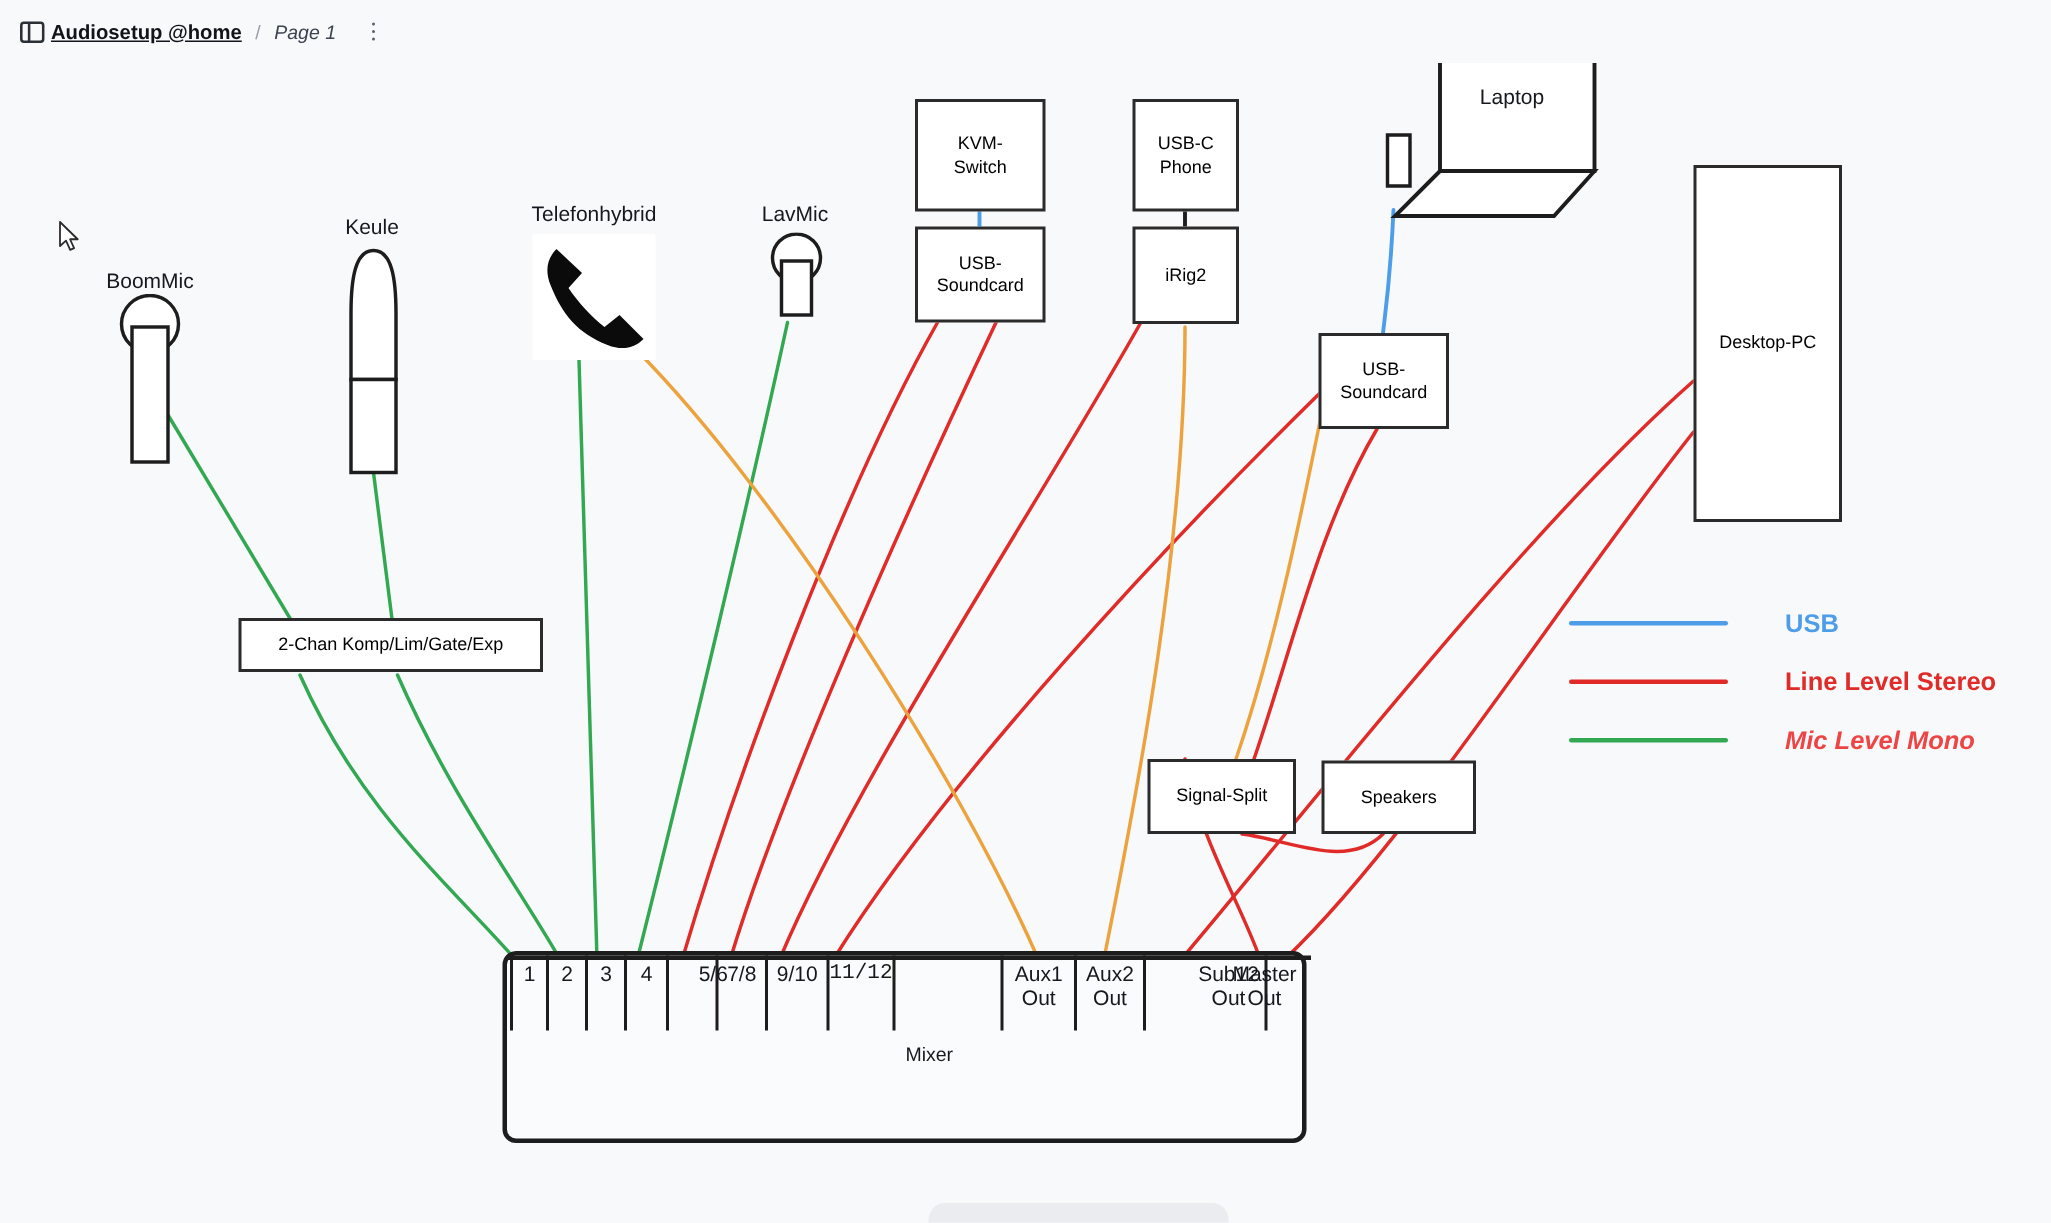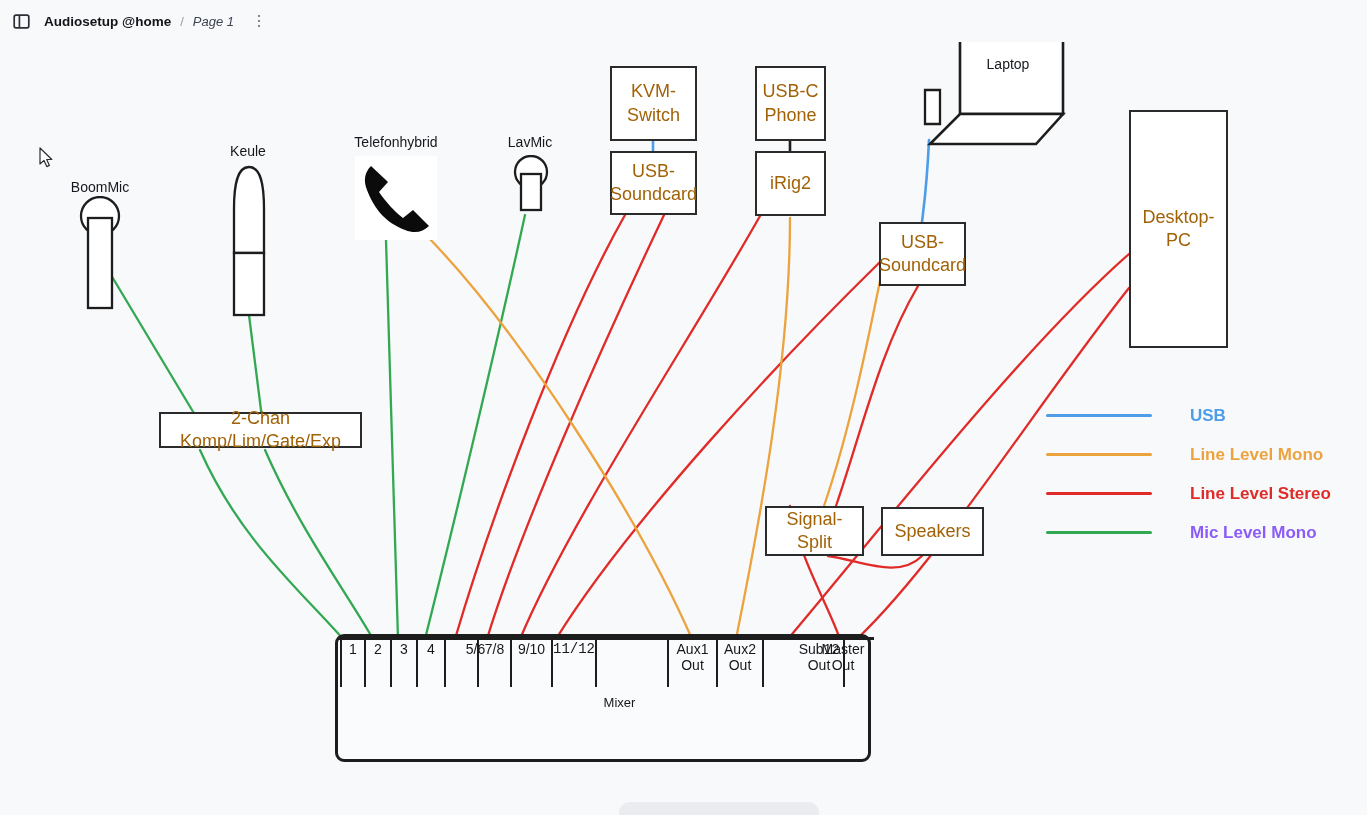--- a/index.html
+++ b/index.html
@@ -17,39 +17,39 @@
     position: absolute; left: 0; top: 0; width: 1367px; height: 42px;
     display: flex; align-items: center; gap: 0px; padding-left: 8px;
     background: #f8f9fb; z-index: 40;
   }
   .hdr-icon-btn {
     width: 26px; height: 26px; display: flex; align-items: center; justify-content: center;
     border-radius: 4px; cursor: pointer;
   }
   #doc-title {
     font-size: 13.5px; font-weight: bold; color: #111418;
-    margin-left: 10px; cursor: pointer; white-space: nowrap;
+    cursor: pointer; white-space: nowrap; text-decoration: underline;
   }
   #bc-sep { font-size: 13px; color: #9aa0a8; margin: 0 9px; }
   #page-label { font-size: 13px; color: #3c4450; cursor: pointer; white-space: nowrap; font-style: italic; }
   #kebab {
     margin-left: 14px; width: 22px; height: 22px;
     display: flex; flex-direction: column; align-items: center; justify-content: center; gap: 2.5px;
     border-radius: 4px; cursor: pointer;
   }
   #kebab i { display: block; width: 2.5px; height: 2.5px; border-radius: 50%; background: #5a616b; }
 
   
   #canvas { position: absolute; left: 0; top: 0; width: 1367px; height: 815px; }
   svg#wires { position: absolute; left: 0; top: 0; width: 1367px; height: 815px; }
 
   .node {
     position: absolute; background: #ffffff; border: 2.4px solid #2b2b2b;
     display: flex; align-items: center; justify-content: center; text-align: center;
-    font-size: 18px; color: #a16207; line-height: 1.28; padding: 2px;
+    font-size: 12px; color: #000000; line-height: 1.28; padding: 2px;
   }
   .plainlabel {
     position: absolute; font-size: 14px; color: #15181c; text-align: center;
     white-space: nowrap;
   }
 
   
   #legend { position: absolute; left: 1046px; top: 396px; width: 310px; }
   .leg-row { position: relative; height: 39px; display: flex; align-items: center; gap: 28px; }
   .leg-line { width: 106px; height: 2.6px; border-radius: 2px; }
@@ -239,30 +239,26 @@
 Out</div>
       <div id="mixer-name">Mixer</div>
     </div>
 
     <div id="legend">
       <div class="leg-row">
         <div class="leg-line" style="background:#4d9de8;"></div>
         <div class="leg-text" style="color:#4d9de8;">USB</div>
       </div>
       <div class="leg-row">
-        <div class="leg-line" style="background:#eca33e;"></div>
-        <div class="leg-text" style="color:#eca33e;">Line Level Mono</div>
-      </div>
-      <div class="leg-row">
         <div class="leg-line" style="background:#e02b28;"></div>
         <div class="leg-text" style="color:#e02b28;">Line Level Stereo</div>
       </div>
       <div class="leg-row">
         <div class="leg-line" style="background:#32a852;"></div>
-        <div class="leg-text" style="color:#8b5cf6;">Mic Level Mono</div>
+        <div class="leg-text" style="color:#ef4444;font-style:italic;">Mic Level Mono</div>
       </div>
     </div>
 
     <svg id="cursor" viewBox="0 0 16 22">
       <path d="M1,1 L1,17 L5,13.4 L7.8,19.6 L10.4,18.4 L7.7,12.5 L12.8,12.5 Z" fill="#ffffff" stroke="#2b2b2b" stroke-width="1.2" stroke-linejoin="round"></path>
     </svg>
 
     <div id="bottom-toolbar"></div>
 
   </div>

